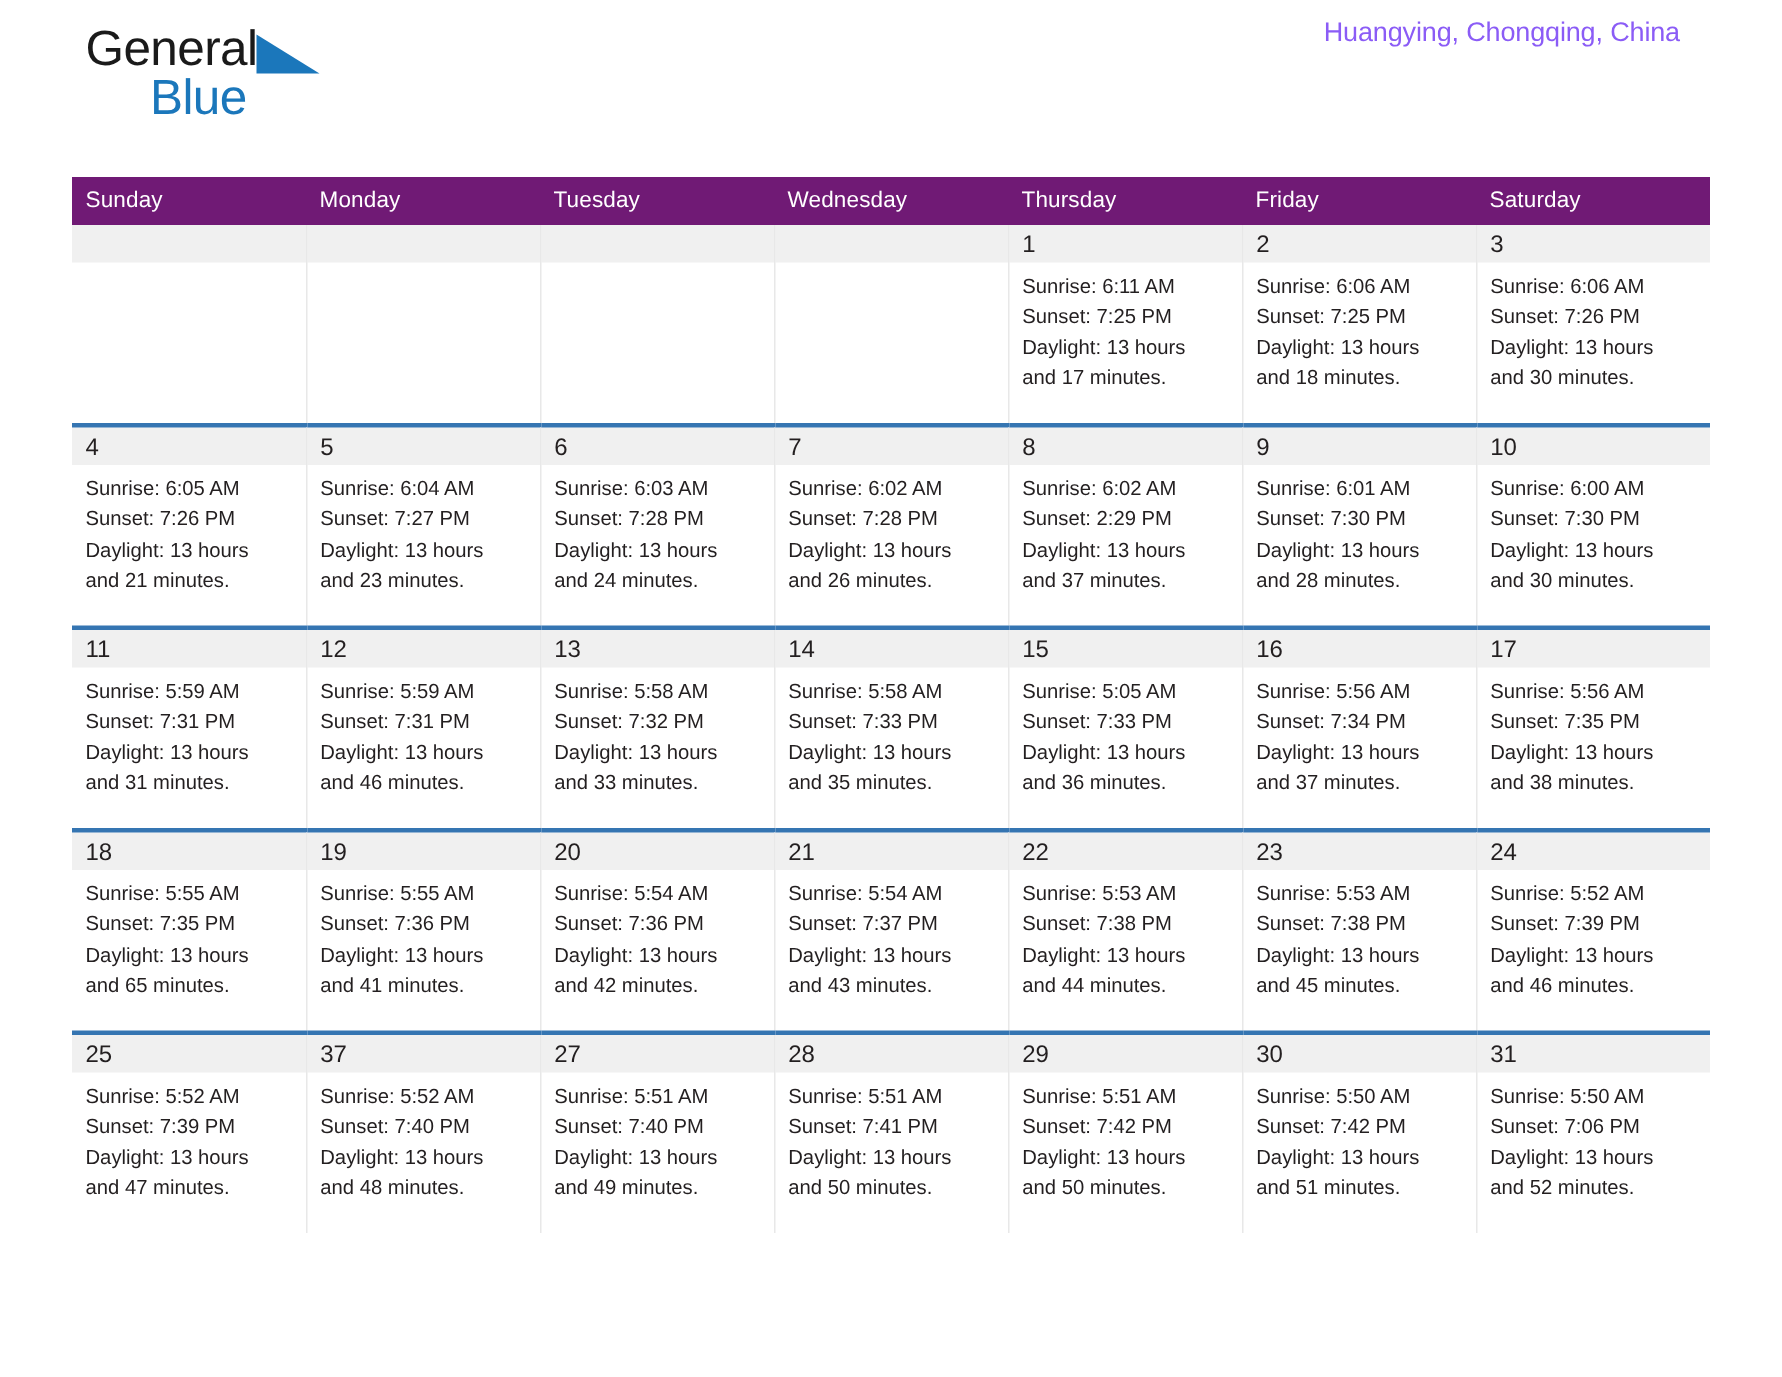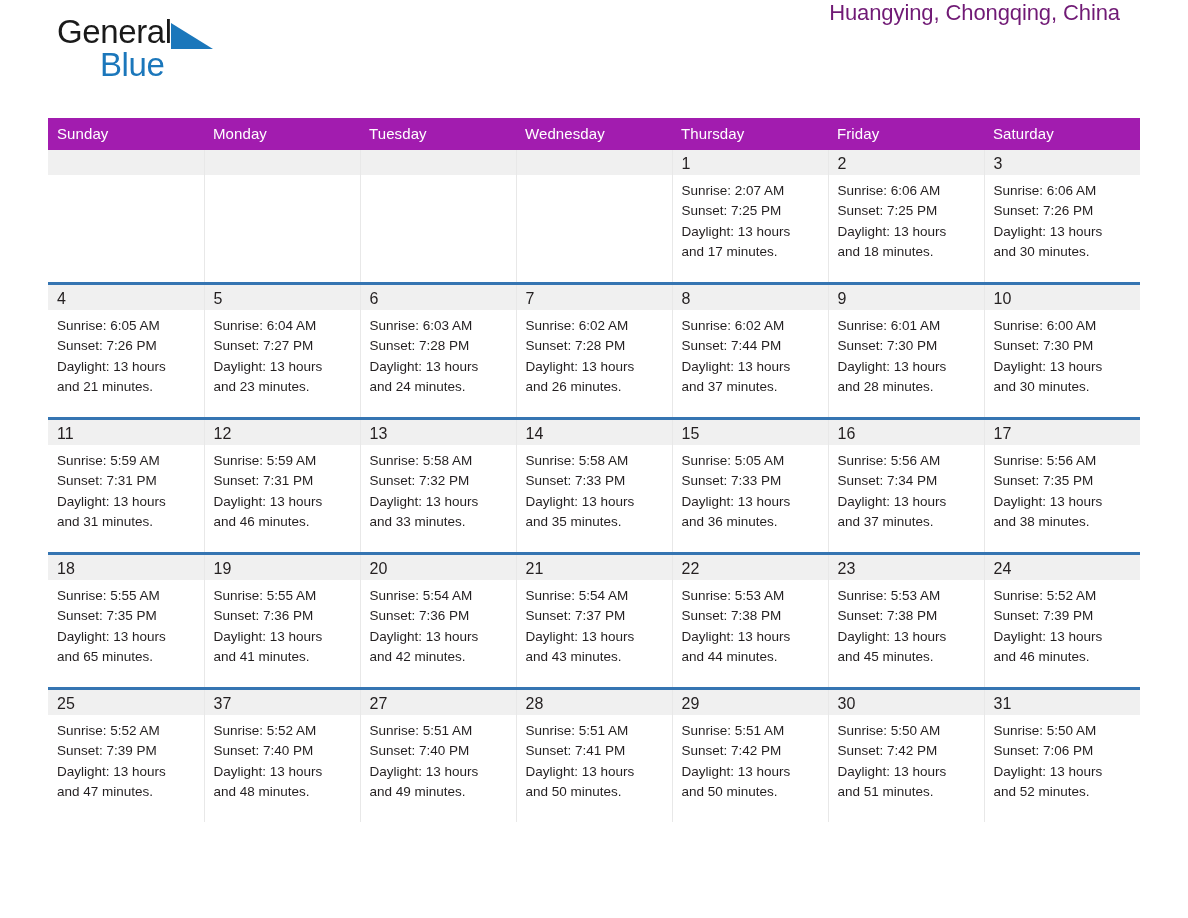--- a/index.html
+++ b/index.html
@@ -75,35 +75,36 @@
   }
   .cal-title {
     font-size: 45px;
     font-weight: normal;
     color: #231f20;
     line-height: 1.06;
     margin: 28px 0 0 0;
     letter-spacing: -0.5px;
   }
   .cal-subtitle {
-    font-size: 22px;
-    color: #701a75;
+    font-size: 18px;
+    color: #8b5cf6;
+    margin-top: 11px;
     letter-spacing: -0.1px;
   }
 
   
   .calendar {
     width: 1092px;
     border-collapse: collapse;
     table-layout: fixed;
   }
   .calendar col { width: 156px; }
 
   .dow-row th {
-    background: #a21caf;
+    background: #701a75;
     color: #ffffff;
     font-size: 15px;
     font-weight: normal;
     text-align: left;
     padding: 7px 0 8px 9px;
     letter-spacing: 0.1px;
     border: 0;
   }
 
   .week-row td {
@@ -194,21 +195,21 @@
             <div class="daynum-band"><span class="daynum"></span></div>
             <div class="cell-body"></div>
           </td>
           <td class="cell-empty">
             <div class="daynum-band"><span class="daynum"></span></div>
             <div class="cell-body"></div>
           </td>
           <td>
             <div class="daynum-band"><span class="daynum">1</span></div>
             <div class="cell-body">
-              <div class="cell-line">Sunrise: 2:07 AM</div>
+              <div class="cell-line">Sunrise: 6:11 AM</div>
               <div class="cell-line">Sunset: 7:25 PM</div>
               <div class="cell-line">Daylight: 13 hours</div>
               <div class="cell-line">and 17 minutes.</div>
             </div>
           </td>
           <td>
             <div class="daynum-band"><span class="daynum">2</span></div>
             <div class="cell-body">
               <div class="cell-line">Sunrise: 6:06 AM</div>
               <div class="cell-line">Sunset: 7:25 PM</div>
@@ -260,21 +261,21 @@
               <div class="cell-line">Sunrise: 6:02 AM</div>
               <div class="cell-line">Sunset: 7:28 PM</div>
               <div class="cell-line">Daylight: 13 hours</div>
               <div class="cell-line">and 26 minutes.</div>
             </div>
           </td>
           <td>
             <div class="daynum-band"><span class="daynum">8</span></div>
             <div class="cell-body">
               <div class="cell-line">Sunrise: 6:02 AM</div>
-              <div class="cell-line">Sunset: 7:44 PM</div>
+              <div class="cell-line">Sunset: 2:29 PM</div>
               <div class="cell-line">Daylight: 13 hours</div>
               <div class="cell-line">and 37 minutes.</div>
             </div>
           </td>
           <td>
             <div class="daynum-band"><span class="daynum">9</span></div>
             <div class="cell-body">
               <div class="cell-line">Sunrise: 6:01 AM</div>
               <div class="cell-line">Sunset: 7:30 PM</div>
               <div class="cell-line">Daylight: 13 hours</div>

